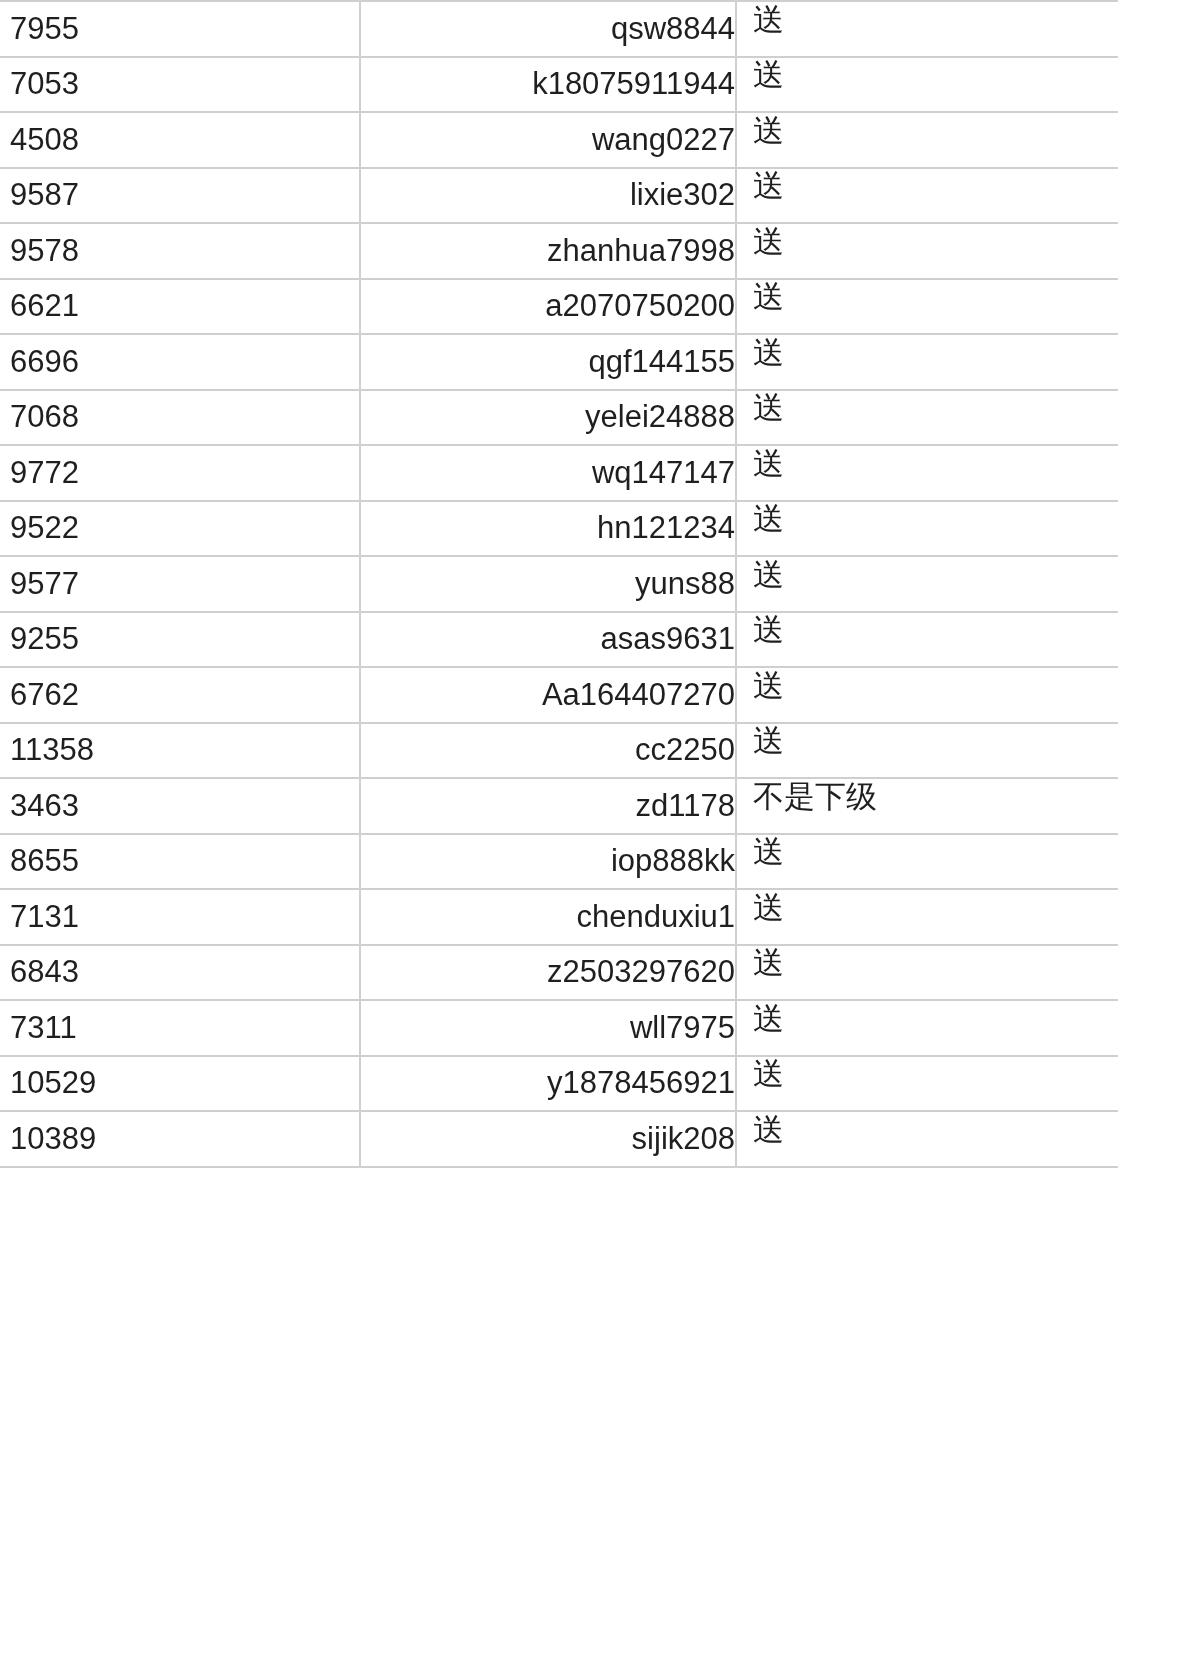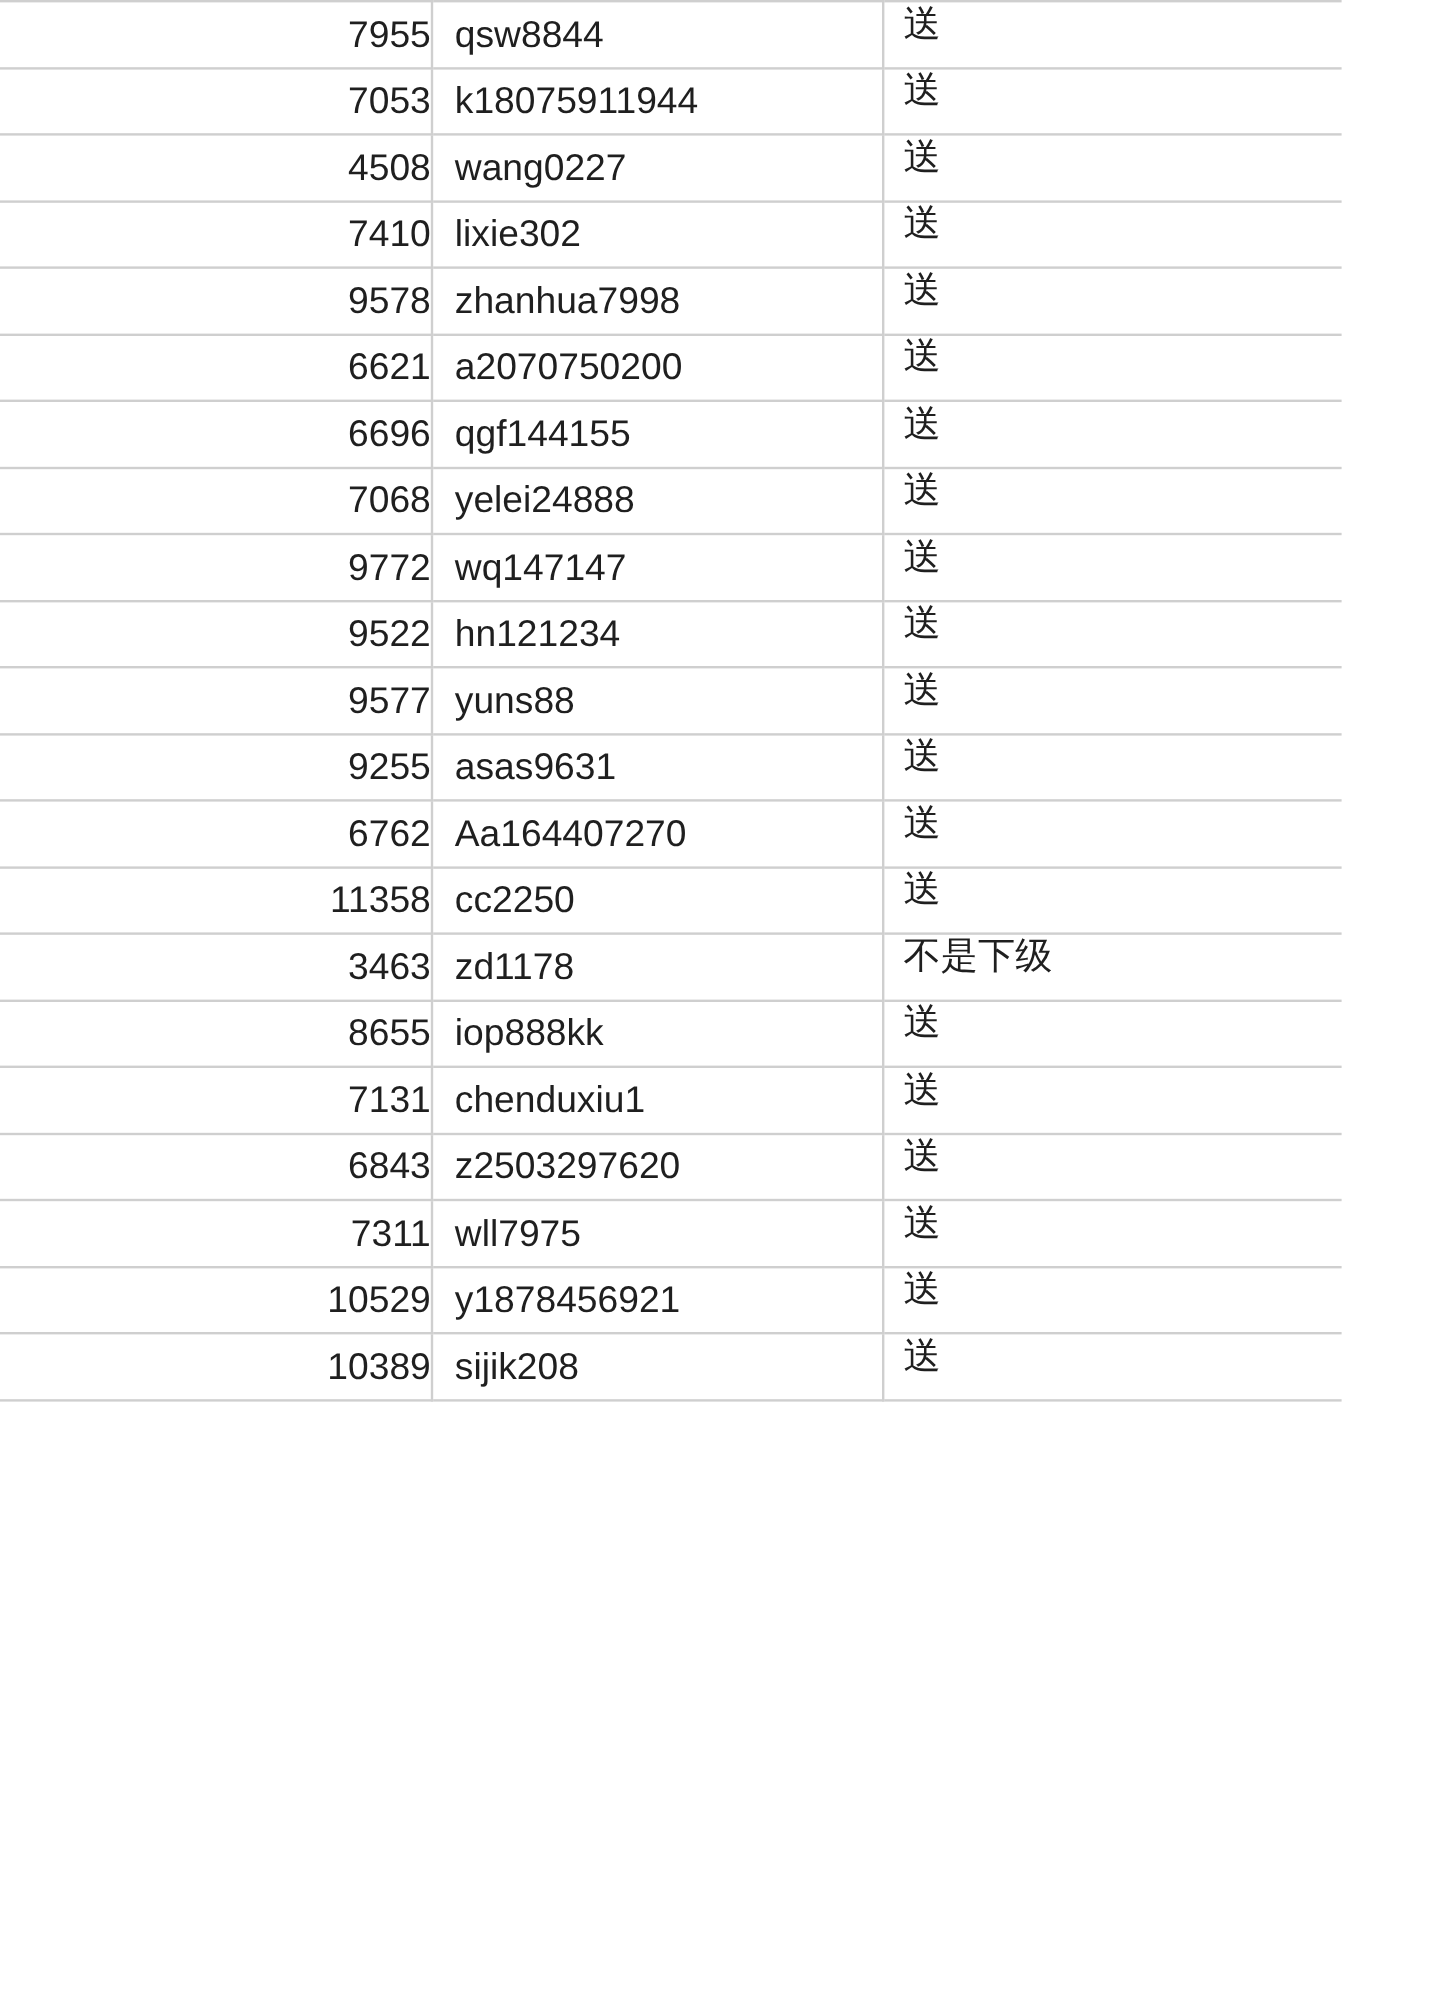--- a/index.html
+++ b/index.html
@@ -38,27 +38,27 @@
     background: #ffffff;
   }
   table.data-table tr.top-row td {
     border-top: 2px solid #cfcfcf;
   }
   .col-id {
     width: 360px;
     padding-left: 10px !important;
     box-sizing: border-box;
     border-right: 2px solid #cfcfcf;
-    text-align: right;
   }
   .col-user {
     width: 376px;
     padding-left: 18px !important;
     box-sizing: border-box;
     border-right: 2px solid #cfcfcf;
+    text-align: right;
   }
   .col-status {
     width: 382px;
     padding-left: 16px !important;
     box-sizing: border-box;
   }
   
   .status-cell {
     display: block;
     transform: translateY(-9px);
@@ -102,21 +102,21 @@
           </td>
           <td class="col-user">
             <span class="user-cell">wang0227</span>
           </td>
           <td class="col-status">
             <span class="status-cell">送</span>
           </td>
         </tr>
         <tr class="data-row">
           <td class="col-id">
-            <span class="id-cell">7410</span>
+            <span class="id-cell">9587</span>
           </td>
           <td class="col-user">
             <span class="user-cell">lixie302</span>
           </td>
           <td class="col-status">
             <span class="status-cell">送</span>
           </td>
         </tr>
         <tr class="data-row">
           <td class="col-id">

